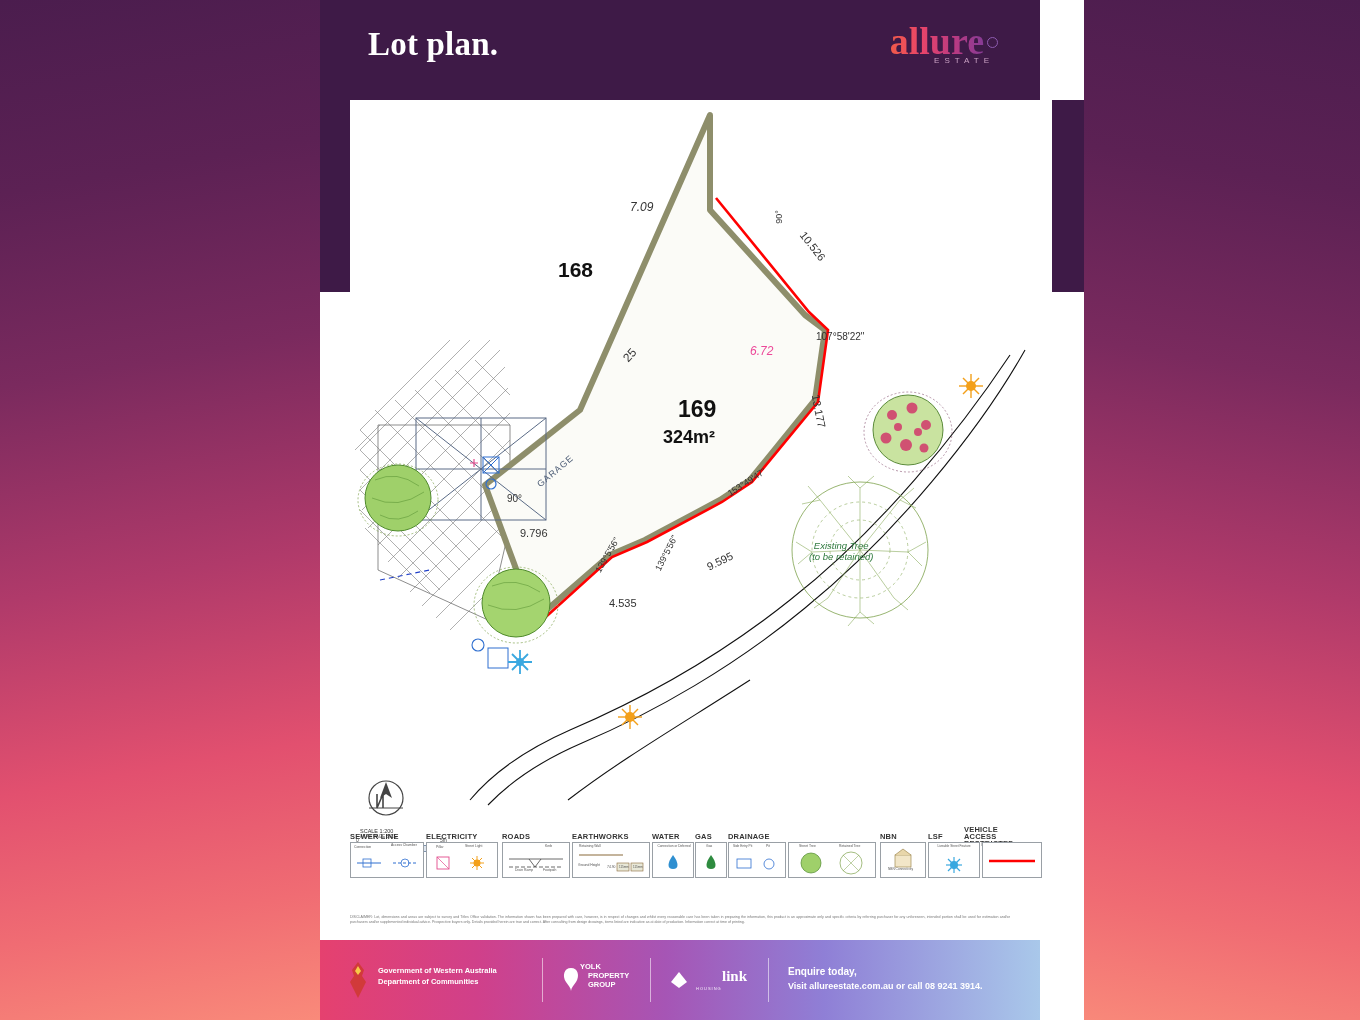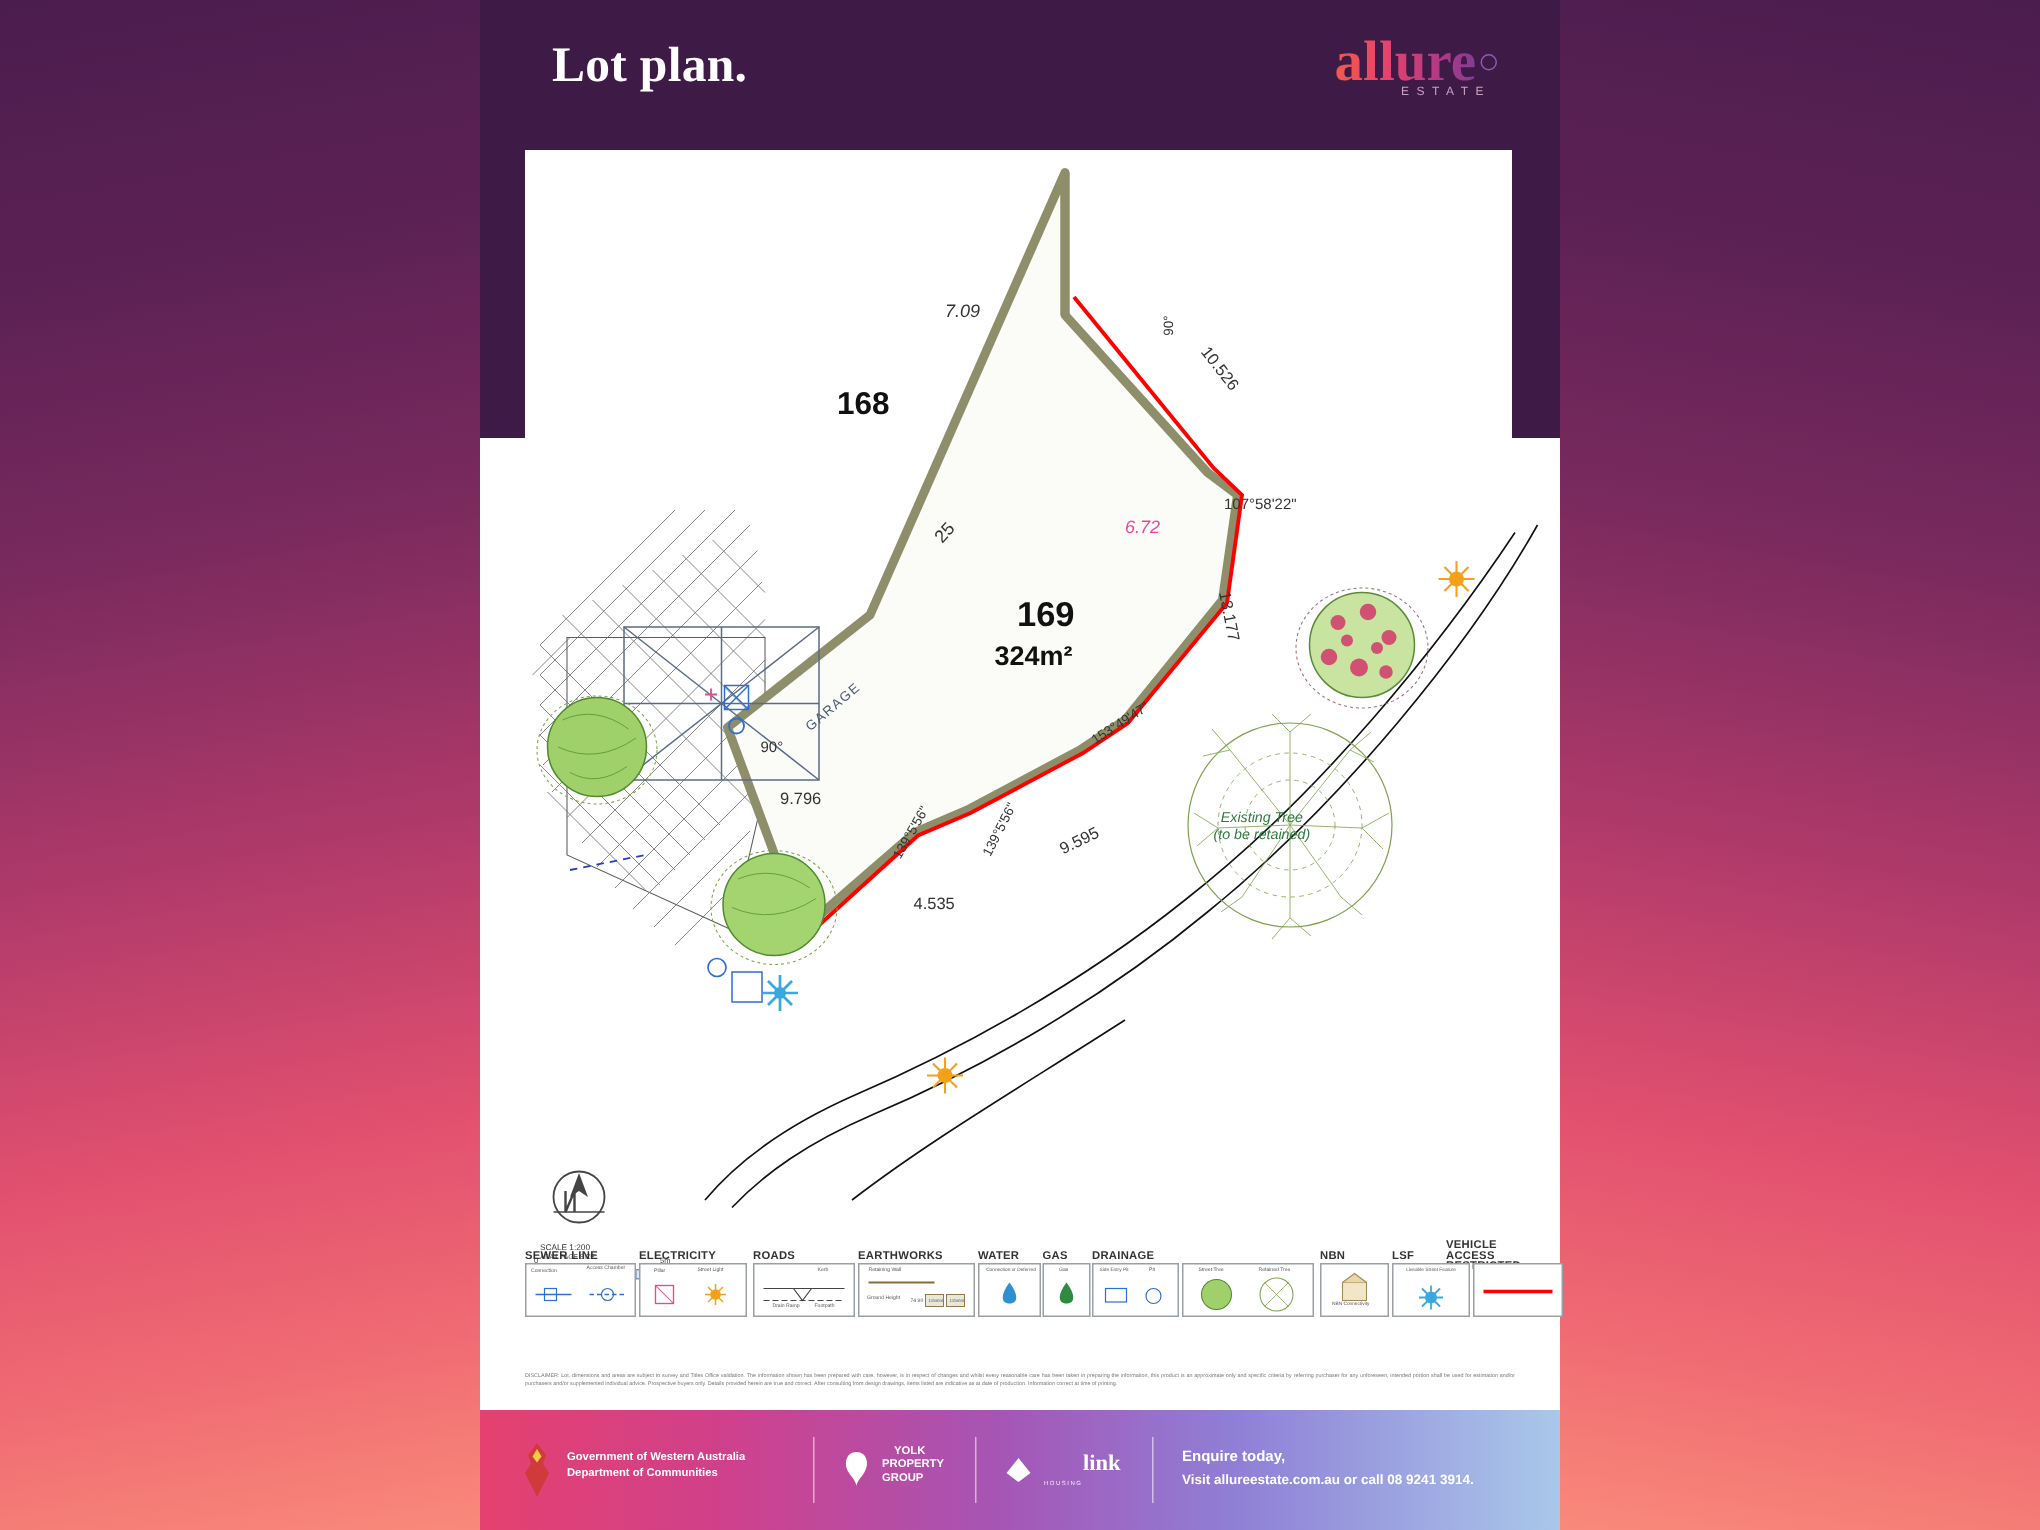--- a/index.html
+++ b/index.html
@@ -13,21 +13,21 @@
     position:absolute;left:0;top:0;width:1360px;height:1020px;
     background:#ffffff;
   }
   
   .gradleft,.gradright{
     position:absolute;top:0;height:1020px;width:320px;
   }
   .gradleft{left:0;background:linear-gradient(170deg,#4b1d4e 0%,#5c2154 18%,#7a2a5e 36%,#b03a6a 56%,#e2506f 74%,#f06c73 88%,#f98a7a 100%);}
   .gradright{right:0;background:linear-gradient(190deg,#4b1d4e 0%,#5c2154 18%,#7a2a5e 36%,#b03a6a 56%,#e2506f 74%,#f06c73 88%,#f98a7a 100%);}
   .sheet{
-    position:absolute;left:320px;top:0;width:720px;height:1020px;background:#fff;
+    position:absolute;left:320px;top:0;width:720px;height:1020px;background:#fff;padding-left:44px;
   }
   .header{
     position:absolute;left:0;top:0;width:720px;height:100px;background:#3e1a47;
   }
   .hdr-title{
     position:absolute;left:48px;top:26px;
     font-family:"Liberation Serif", serif;
     font-size:33px;color:#ffffff;font-weight:700;letter-spacing:.2px;
   }
   .logo{
@@ -424,21 +424,21 @@
           <path d="M14 6 L17 11 L14 15 L11 11 Z" fill="#f7c948"></path>
         </svg>
         <div class="foot-txt" style="left:58px;top:26px;font-size:7.5px;font-weight:700;">Government of Western Australia</div>
         <div class="foot-txt" style="left:58px;top:37px;font-size:7.5px;font-weight:700;">Department of Communities</div>
 
         <div class="vdiv" style="left:222px;"></div>
 
         <svg style="position:absolute;left:240px;top:24px;" width="22" height="30" viewBox="0 0 22 30">
           <path d="M11 4 C4 4 2 12 6 18 C8 21 11 24 11 27 C11 24 14 21 16 18 C20 12 18 4 11 4 Z" fill="#ffffff"></path>
         </svg>
-        <div class="foot-txt" style="left:276px;top:22px;font-size:7.5px;font-weight:700;">YOLK</div>
+        <div class="foot-txt" style="left:260px;top:22px;font-size:7.5px;font-weight:700;">YOLK</div>
         <div class="foot-txt" style="left:268px;top:31px;font-size:7.5px;font-weight:700;">PROPERTY</div>
         <div class="foot-txt" style="left:268px;top:40px;font-size:7.5px;font-weight:700;">GROUP</div>
 
         <div class="vdiv" style="left:330px;"></div>
 
         <svg style="position:absolute;left:348px;top:28px;" width="22" height="22" viewBox="0 0 22 22">
           <path d="M3 14 L11 4 L19 14 L11 20 Z" fill="#ffffff"></path>
         </svg>
         <div class="foot-txt" style="left:374px;top:28px;font-size:15px;font-weight:700;font-family:'Liberation Serif',serif;margin-left:28px;">link</div>
         <div class="foot-txt" style="left:376px;top:46px;font-size:4px;letter-spacing:1px;opacity:.9;">HOUSING</div>

